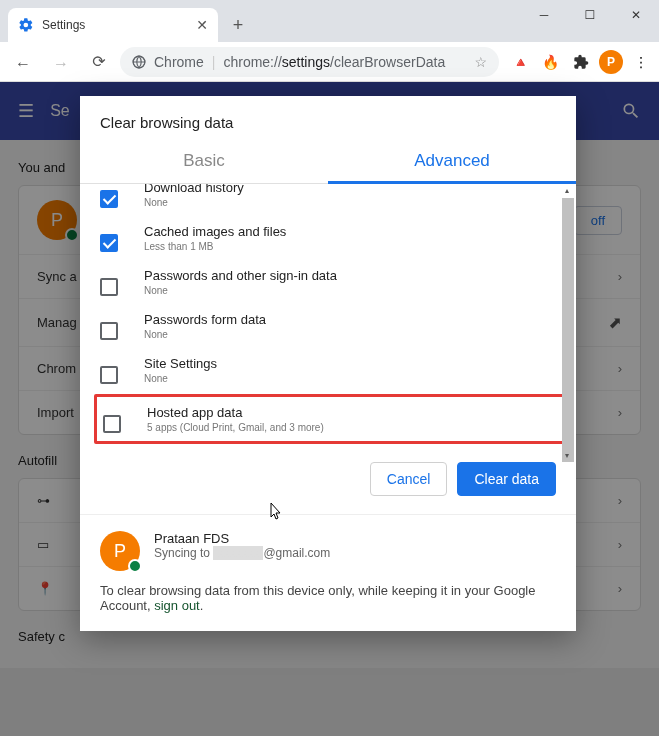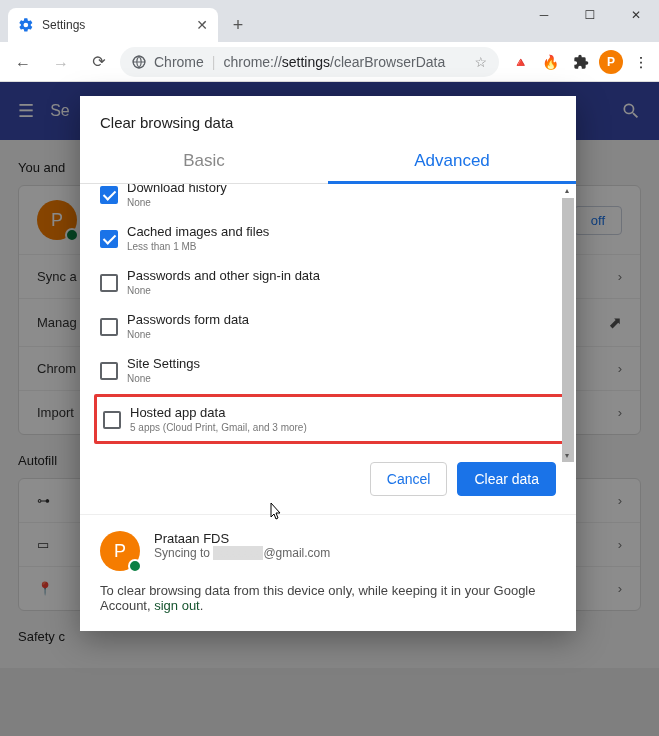--- a/index.html
+++ b/index.html
@@ -46,21 +46,21 @@
 
 
 .dialog { position:absolute; z-index:10; left:80px; top:96px; width:496px; background:#fff; border-radius:0; box-shadow:0 8px 30px rgba(0,0,0,0.35); display:flex; flex-direction:column; }
 .dlg-title { padding:18px 20px 10px; font-size:15px; color:#222; }
 .tabs { display:flex; border-bottom:1px solid #e0e0e0; }
 .tab { flex:1; text-align:center; padding:10px 0 12px; font-size:17px; color:#888; position:relative; }
 .tab.active { color:#1a73e8; font-weight:500; }
 .tab.active::after { content:''; position:absolute; left:0; right:0; bottom:-1px; height:3px; background:#1a73e8; }
 
 .dlg-scroll { position:relative; padding: 4px 10px 18px 14px; max-height: 370px; overflow:hidden; }
-.opt { display:flex; align-items:center; gap:9px; padding:8px 6px; }
+.opt { display:flex; align-items:flex-end; gap:26px; padding:8px 6px; }
 .chk { width:18px; height:18px; border:2px solid #5f6368; border-radius:2px; margin-top:2px; flex-shrink:0; position:relative; }
 .chk.checked { background:#1a73e8; border-color:#1a73e8; }
 .chk.checked::after { content:''; position:absolute; left:4px; top:0px; width:5px; height:10px; border:solid #fff; border-width:0 2px 2px 0; transform:rotate(45deg); }
 .opt-txt { flex:1; }
 .opt-title { font-size:13px; color:#222; }
 .opt-sub { font-size:10px; color:#777; margin-top:2px; }
 .opt.highlight { border:3px solid #e53935; border-radius:2px; margin-top:2px; }
 .sbar { position:absolute; right:2px; top:2px; width:12px; bottom:2px; }
 .sbar .thumb { background:#c0c0c0; width:12px; height:300px; position:absolute; top:12px; }
 .sbar .arrow { position:absolute; font-size:8px; color:#555; left:3px; }

